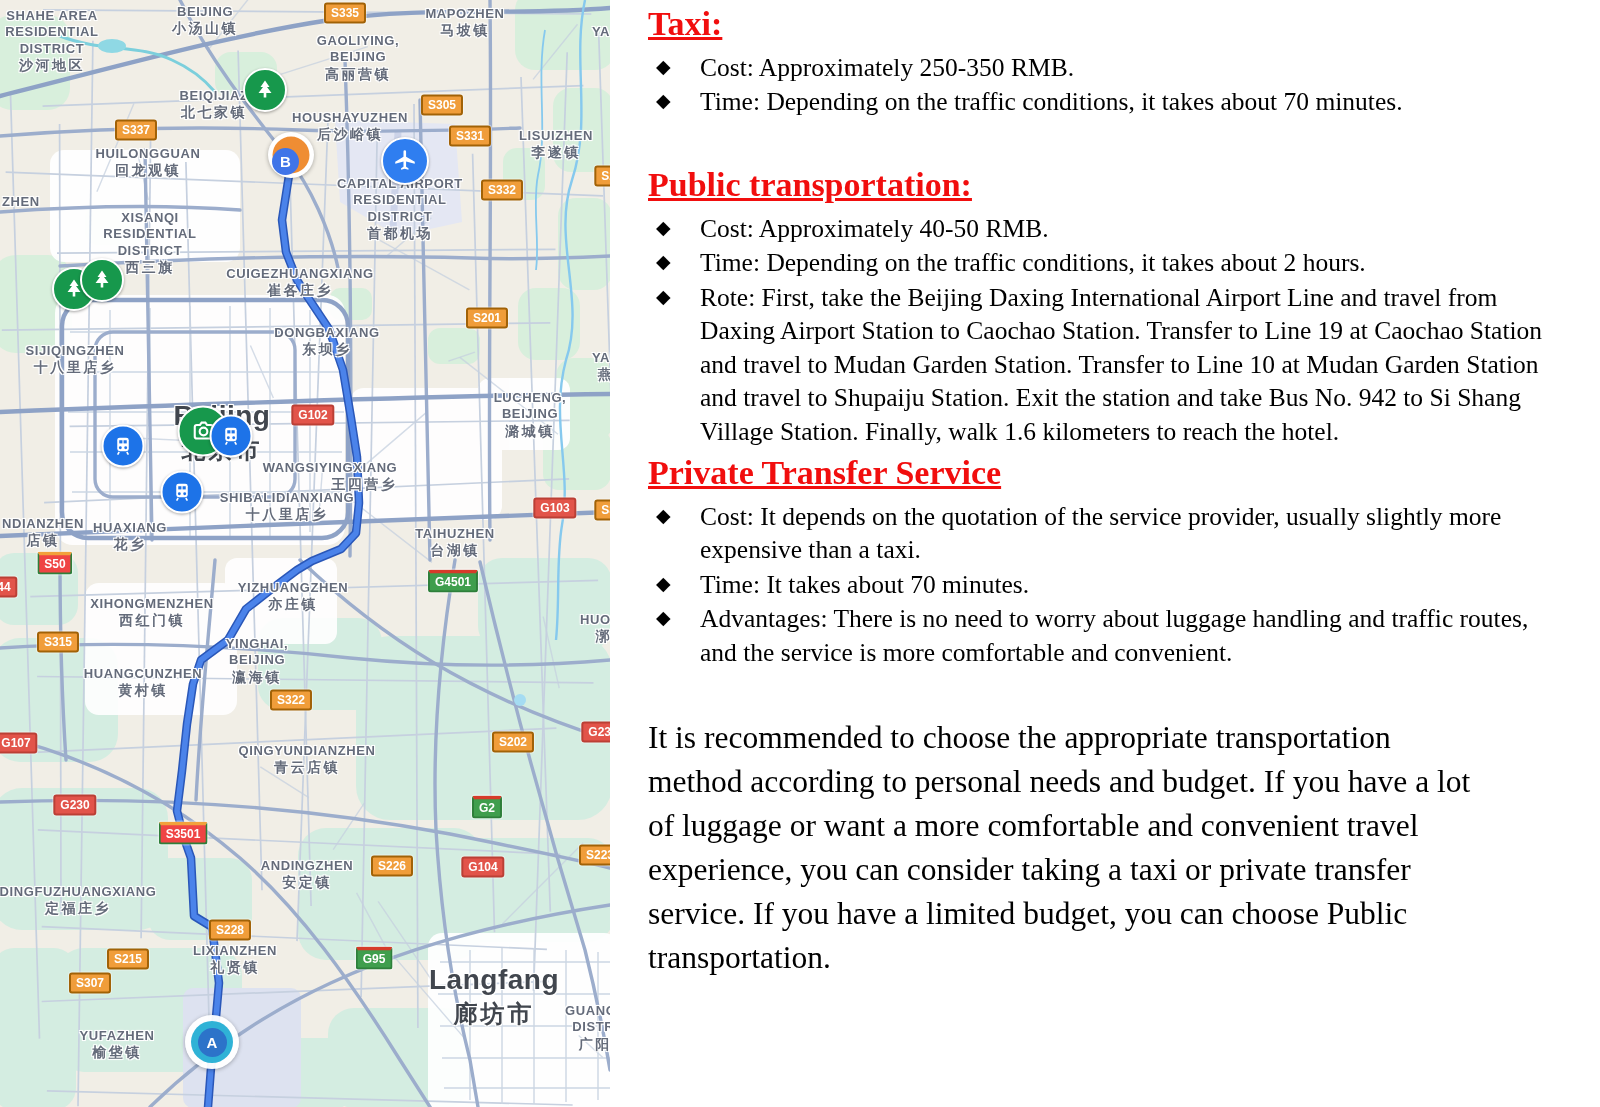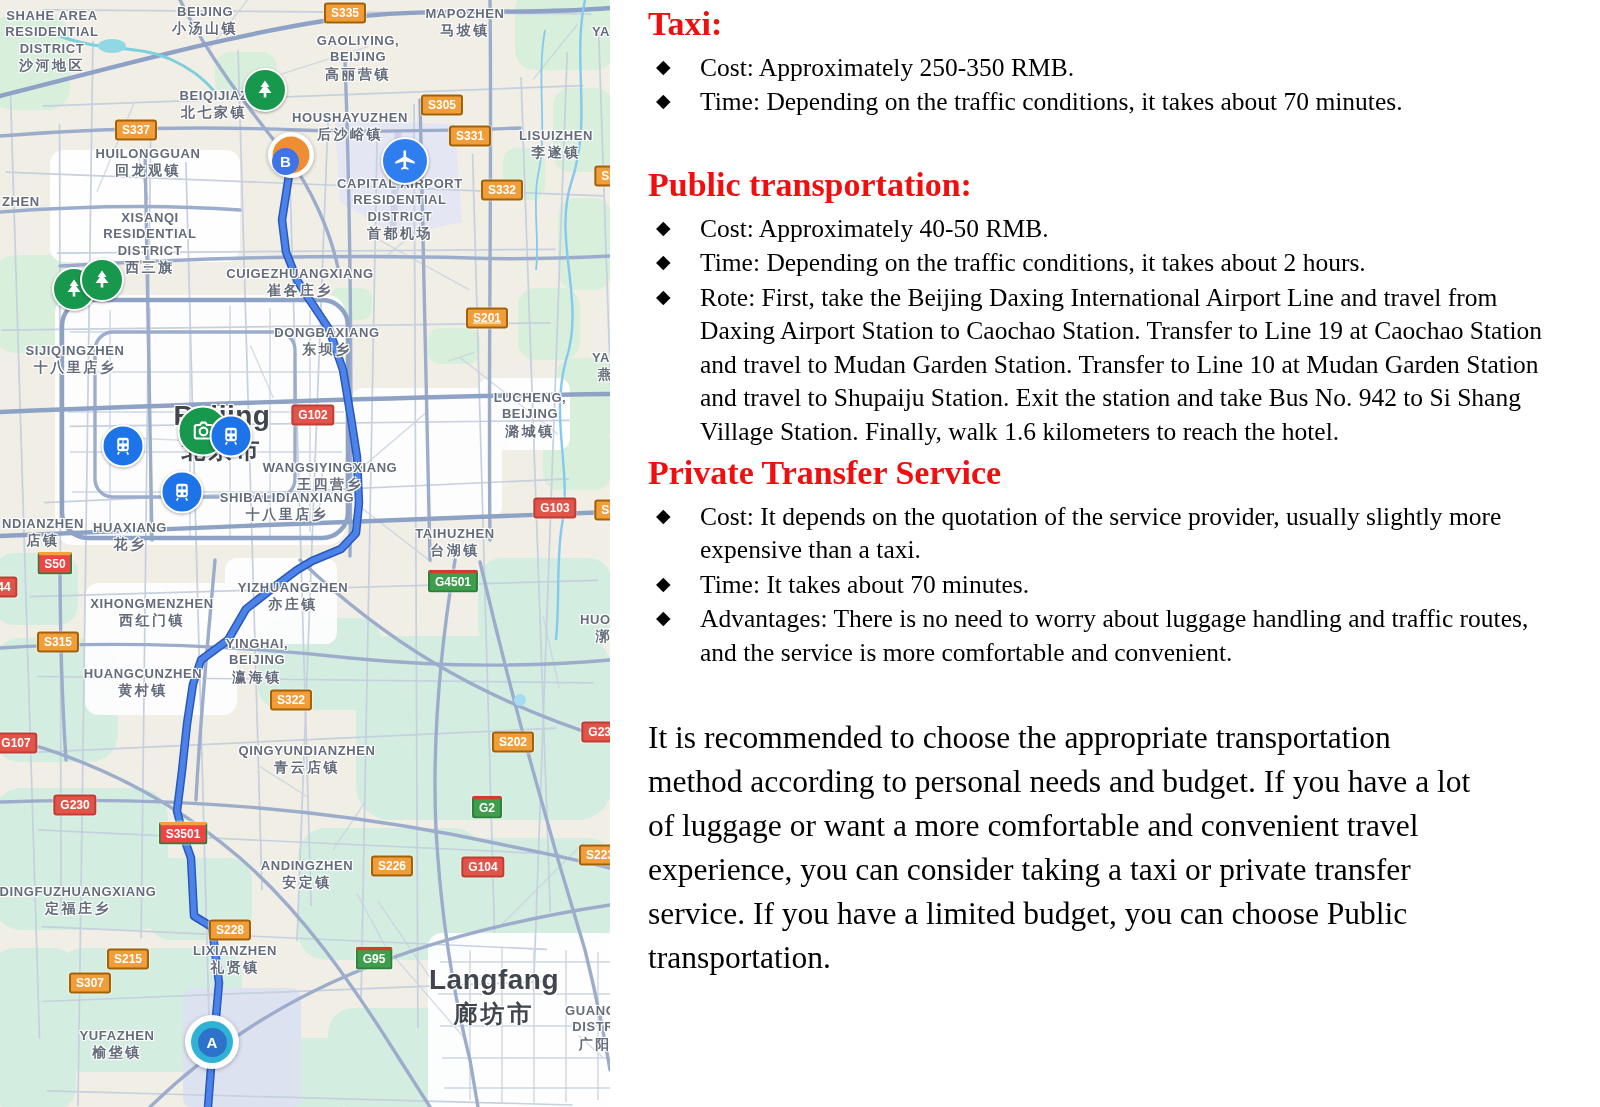--- a/index.html
+++ b/index.html
@@ -34,21 +34,21 @@
 
   .marker{position:absolute;transform:translate(-50%,-50%);}
   .marker .c{position:absolute;border-radius:50%;left:50%;top:50%;transform:translate(-50%,-50%);}
   .marker .lab{position:absolute;border-radius:50%;display:flex;align-items:center;justify-content:center;
                color:#fff;font:bold 15px "Liberation Sans",sans-serif;}
 
   
   .content-panel{position:absolute;left:630px;top:0;width:970px;height:1107px;background:#fff;
                  font-family:"Liberation Serif",serif;color:#000;}
   .content-inner{padding:4px 40px 0 18px;}
-  .sec h2{margin:0 0 6px;font-size:34px;line-height:1.2;font-weight:bold;}
+  .sec h2{margin:0 0 6px;font-size:34px;line-height:1.2;font-weight:bold;text-decoration:underline;}
   .sec ul{list-style:none;margin:2px 0 0;padding:0;}
   .sec li{position:relative;padding-left:52px;font-size:25.5px;line-height:33.5px;margin:1px 0;max-width:845px;}
   .sec li .dm{position:absolute;left:8px;top:4px;font:19px "DejaVu Sans",sans-serif;color:#000;}
   .sec.gap-lg{margin-bottom:46px;}
   .sec.gap-sm{margin-bottom:5px;}
   .closing{margin:47px 0 0;font-size:31.5px;line-height:44px;max-width:835px;}
 </style>
 </head>
 <body>
 
@@ -274,21 +274,21 @@
         </div>
         <div class="mlabel center" style="left: 530px; top: 390px;">
           <div>LUCHENG,</div>
           <div>BEIJING</div>
           <div class="zh">潞城镇</div>
         </div>
         <div class="mlabel center city" style="left: 222px; top: 398px;">
           <div>Beijing</div>
           <div class="zh">北京市</div>
         </div>
-        <div class="mlabel center" style="left: 330px; top: 460px;">
+        <div class="mlabel center" style="left: 330px; top: 460px; text-align: right;">
           <div>WANGSIYINGXIANG</div>
           <div class="zh">王四营乡</div>
         </div>
         <div class="mlabel center" style="left: 287px; top: 490px;">
           <div>SHIBALIDIANXIANG</div>
           <div class="zh">十八里店乡</div>
         </div>
         <div class="mlabel" style="left: 2px; top: 516px;">
           <div>NDIANZHEN</div>
           <div class="zh">店镇</div>
@@ -353,21 +353,21 @@
         </div>
         <div class="mlabel" style="left: 592px; top: 24px;">
           <div>YA</div>
         </div>
         <div class="badge o" style="left: 345px; top: 13px;">S335</div>
         <div class="badge o" style="left: 136px; top: 130px;">S337</div>
         <div class="badge o" style="left: 442px; top: 105px;">S305</div>
         <div class="badge o" style="left: 470px; top: 136px;">S331</div>
         <div class="badge o" style="left: 502px; top: 190px;">S332</div>
         <div class="badge o" style="left: 612px; top: 176px;">S22</div>
-        <div class="badge o" style="left: 487px; top: 318px; text-decoration: underline;">S201</div>
+        <div class="badge o" style="left: 487px; top: 318px;">S201</div>
         <div class="badge r" style="left: 313px; top: 415px;">G102</div>
         <div class="badge r" style="left: 555px; top: 508px;">G103</div>
         <div class="badge o" style="left: 612px; top: 510px;">S32</div>
         <div class="badge g" style="left: 453px; top: 581px;">G4501</div>
         <div class="badge gy" style="left: 55px; top: 563px;">S50</div>
         <div class="badge r" style="left: 0px; top: 587px;">S44</div>
         <div class="badge o" style="left: 58px; top: 642px;">S315</div>
         <div class="badge o" style="left: 291px; top: 700px;">S322</div>
         <div class="badge r" style="left: 16px; top: 743px;">G107</div>
         <div class="badge r" style="left: 75px; top: 805px;">G230</div>

